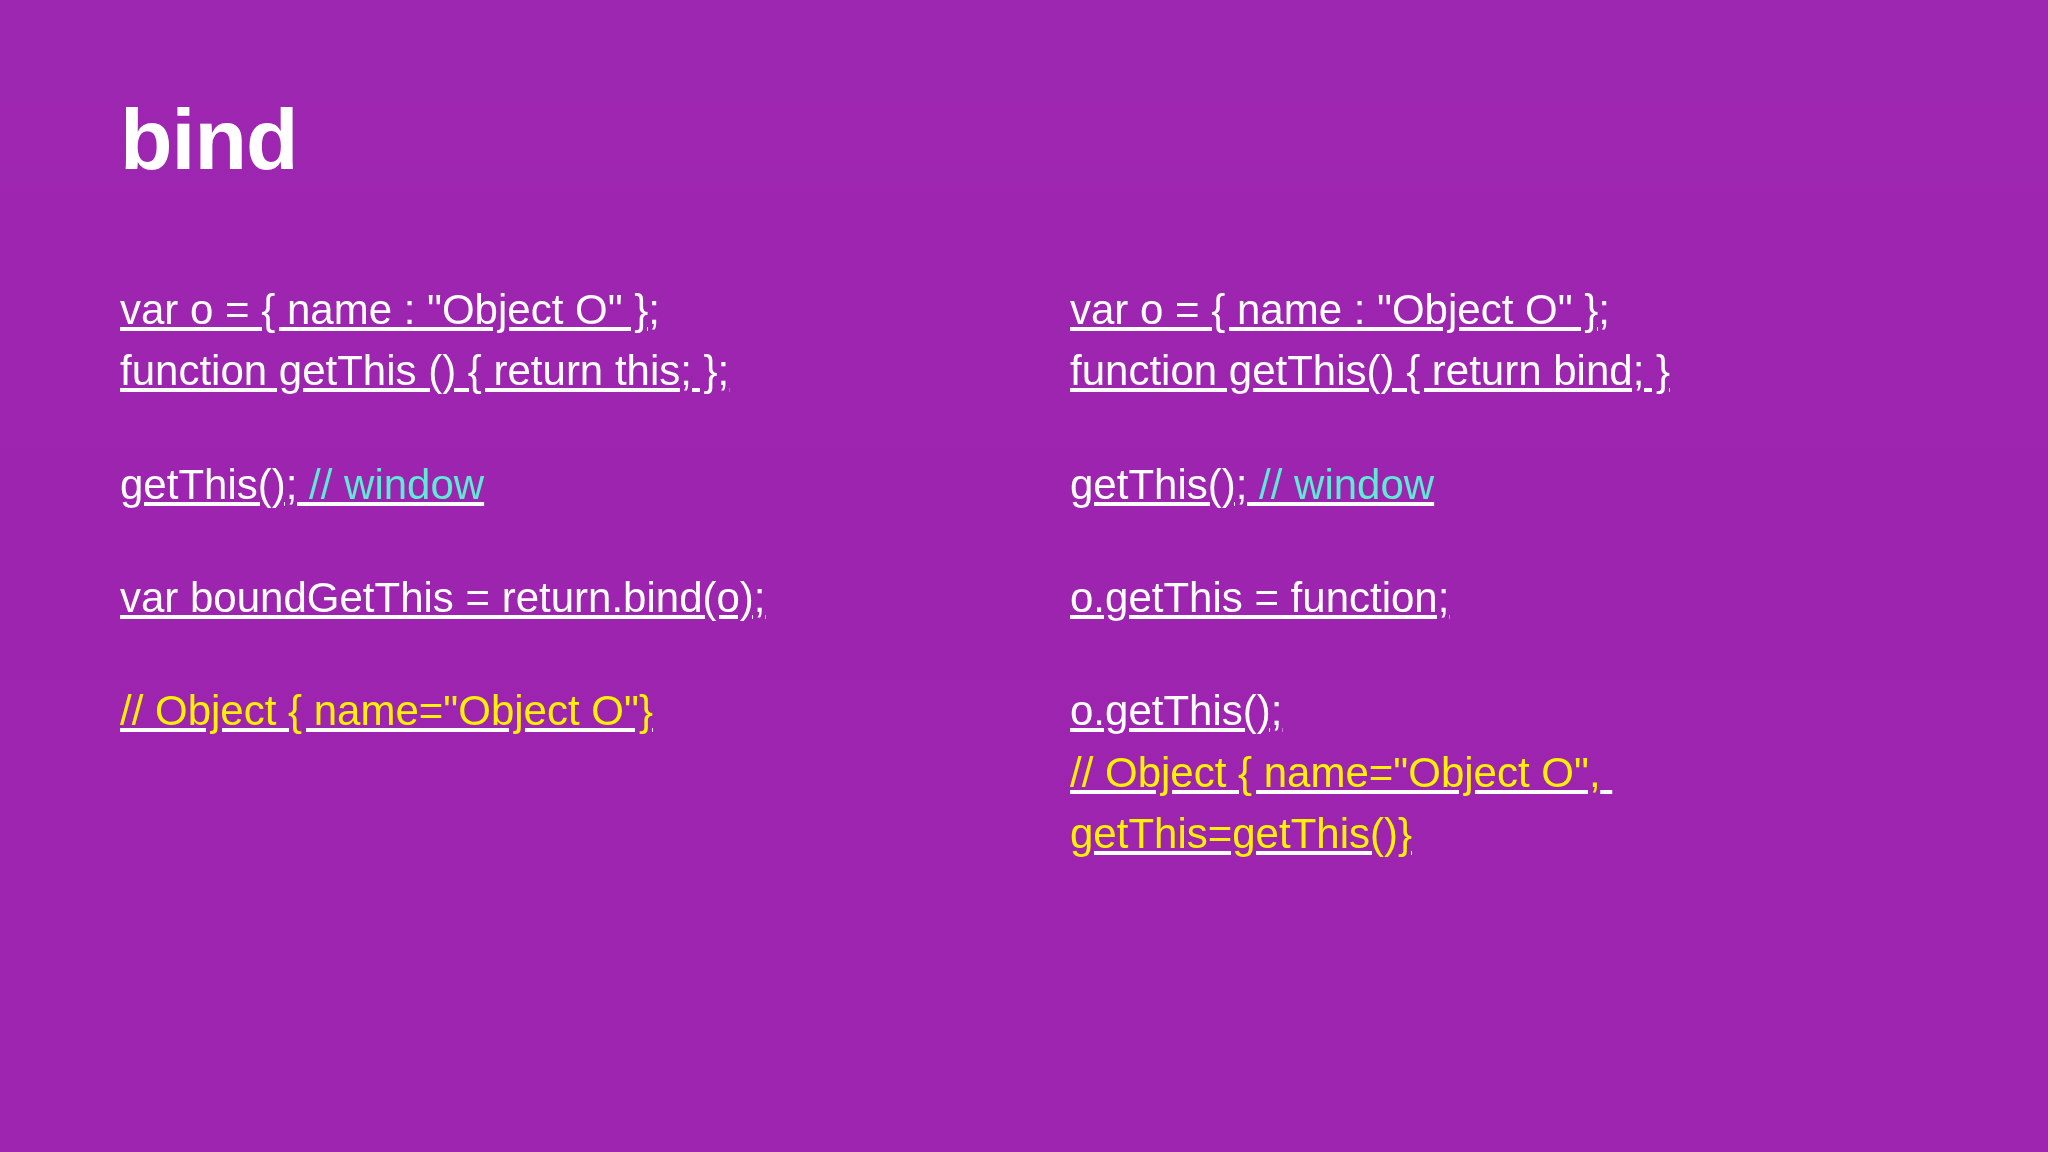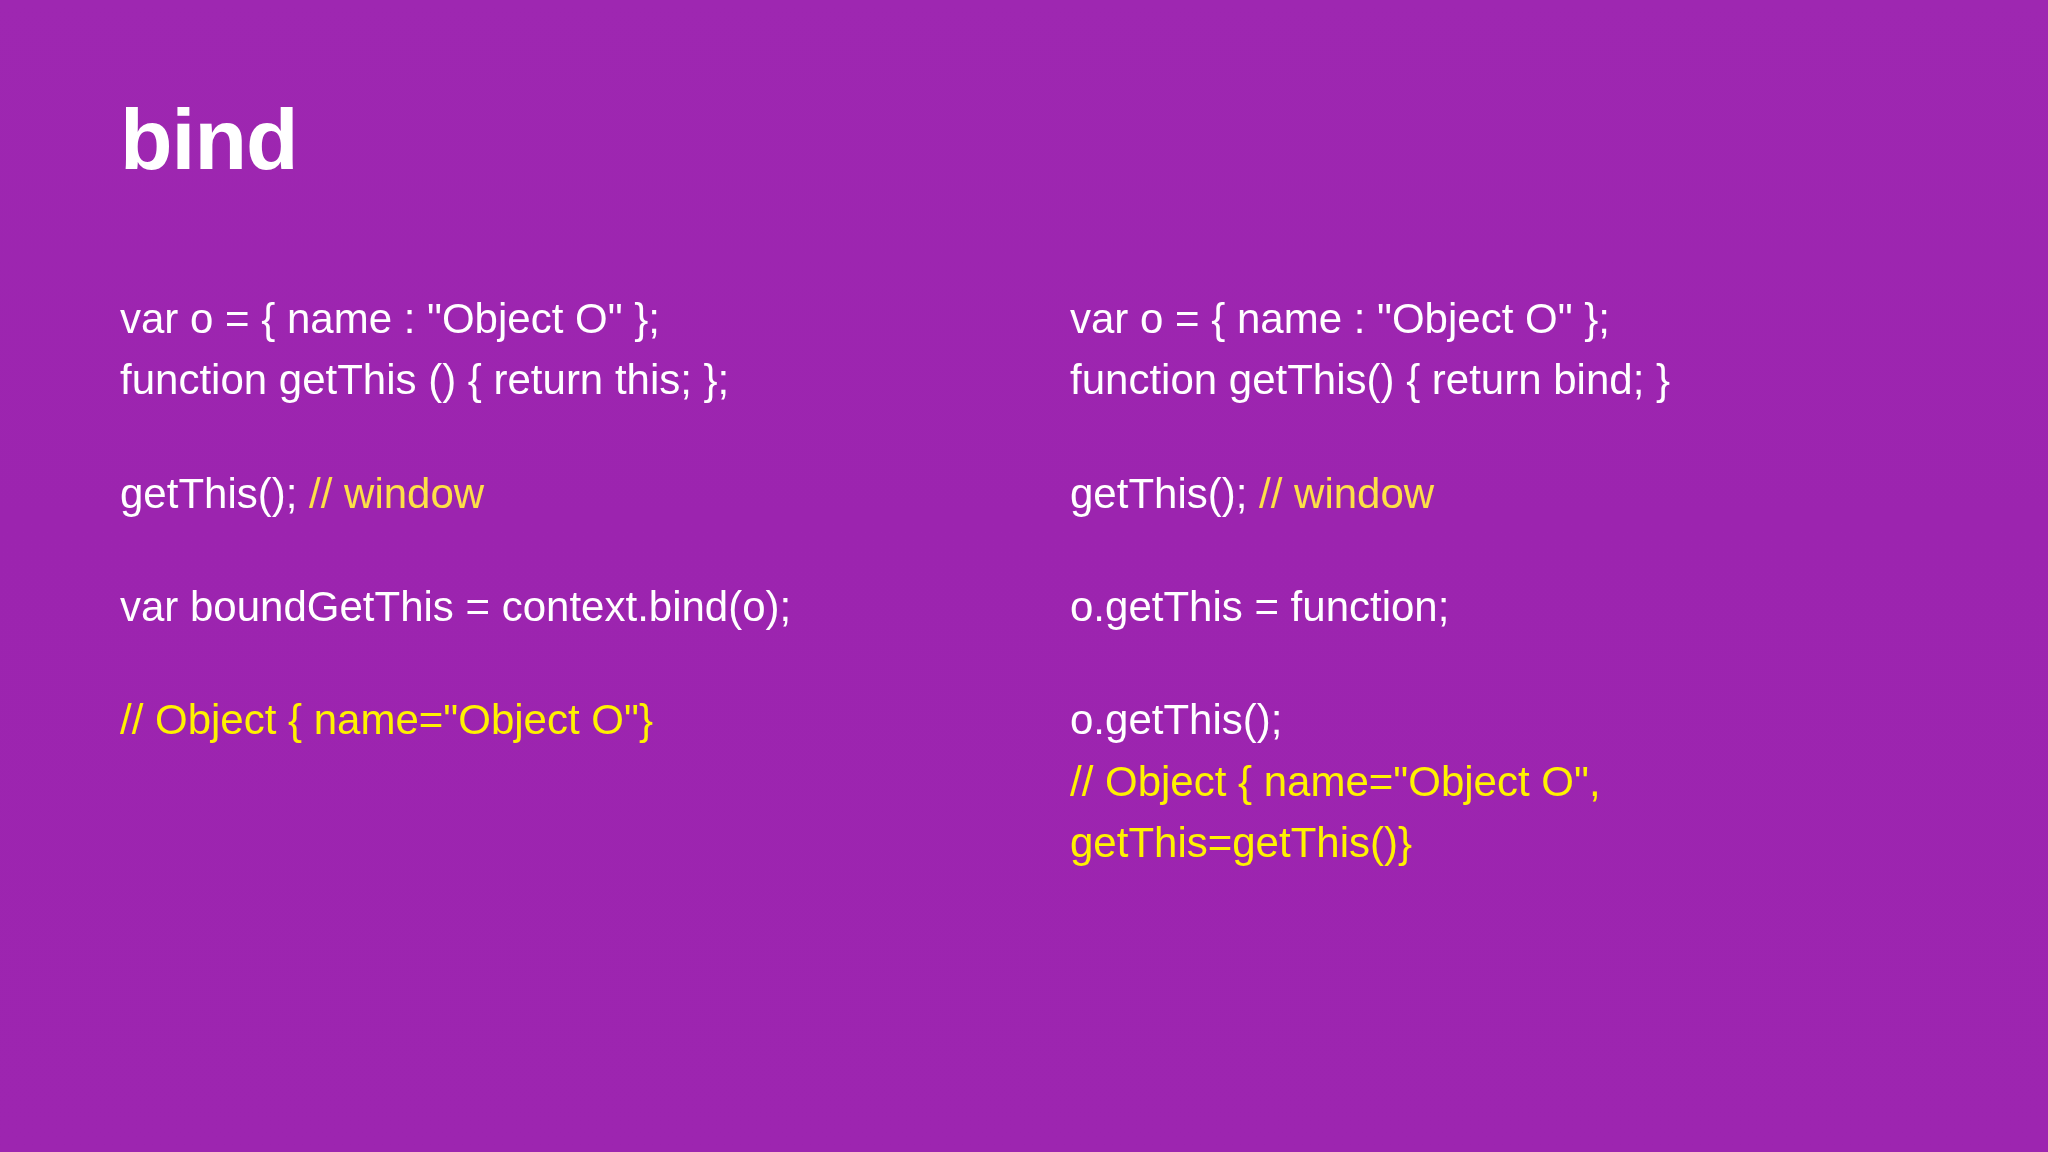--- a/index.html
+++ b/index.html
@@ -59,24 +59,25 @@
     font-weight: normal;
     line-height: 1;
     color: #ffffff;
     margin-left: 36px;
   }
 
   
   .columns {
     position: absolute;
     left: 120px;
-    top: 288px;
+    top: 279px;
     width: 1820px;
     display: flex;
     gap: 0;
+    text-decoration: underline;
   }
 
   .code-col {
     width: 950px;
     flex: 0 0 950px;
   }
 
   .code-col.right {
     width: 870px;
     flex: 0 0 870px;
@@ -89,21 +90,21 @@
 
   .code-line {
     font-size: 42px;
     line-height: 1.46;
     color: #ffffff;
     white-space: pre-wrap;
     word-break: normal;
   }
 
   .comment {
-    color: #fde047;
+    color: #5eead4;
   }
 
   .code-line.comment-line {
     color: #FFF200;
   }
 </style>
 </head>
 <body>
 
 <div class="slide-bg"></div>
@@ -121,21 +122,21 @@
       <div class="code-block">
         <div class="code-line">var o = { name : "Object O" };</div>
         <div class="code-line">function getThis () { return this; };</div>
       </div>
 
       <div class="code-block">
         <div class="code-line"><span>getThis(); </span><span class="comment">// window</span></div>
       </div>
 
       <div class="code-block">
-        <div class="code-line">var boundGetThis = context.bind(o);</div>
+        <div class="code-line">var boundGetThis = return.bind(o);</div>
       </div>
 
       <div class="code-block">
         <div class="code-line comment-line">// Object { name="Object O"}</div>
       </div>
 
     </div>
 
     <div class="code-col right">
 

